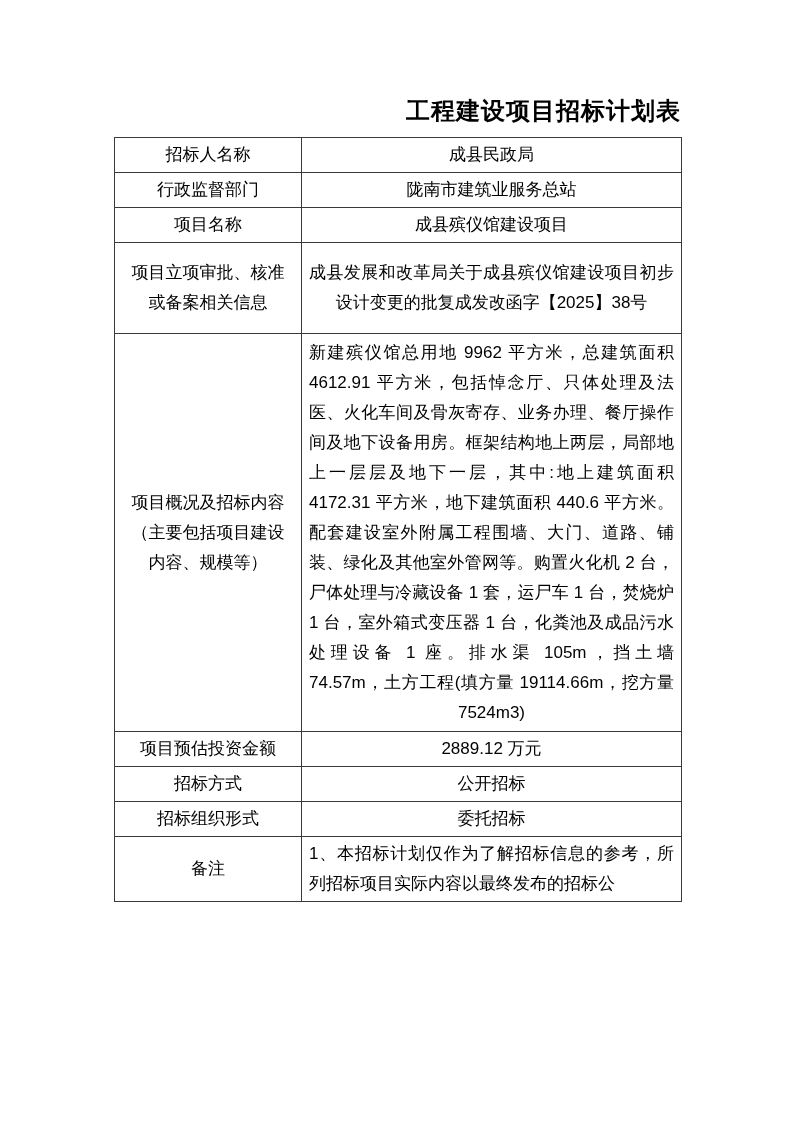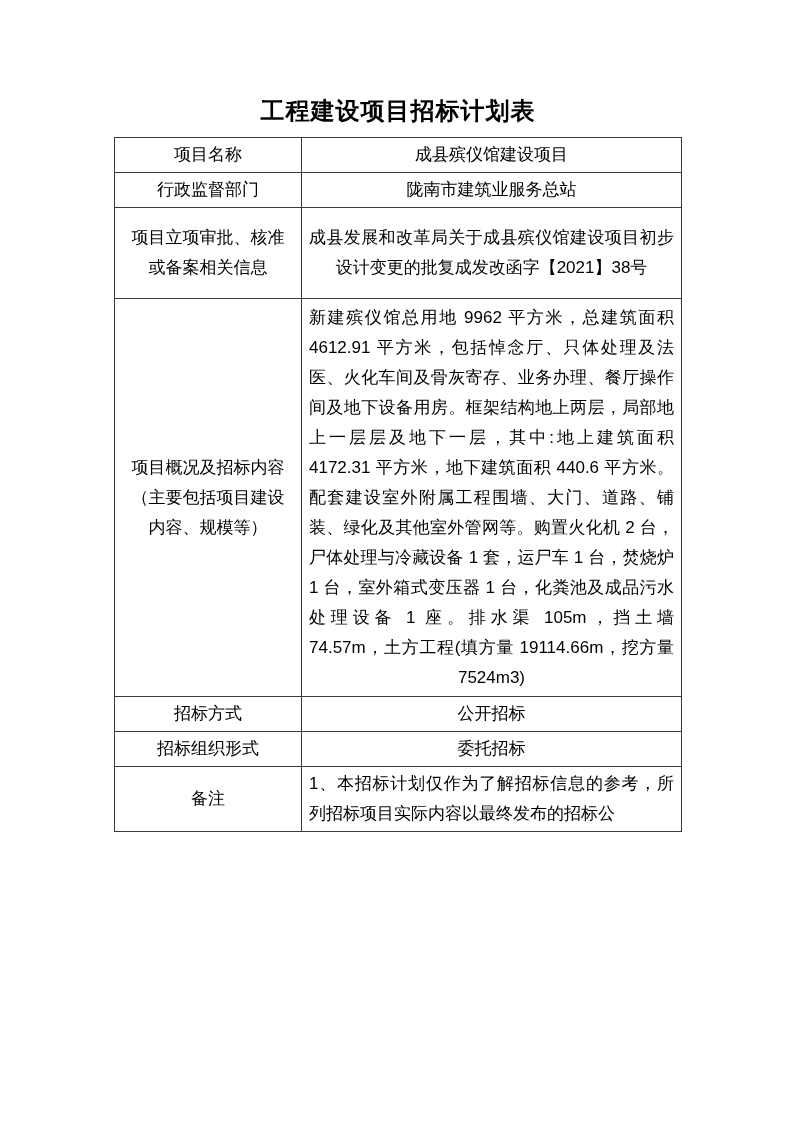--- a/index.html
+++ b/index.html
@@ -12,21 +12,21 @@
     background: #ffffff;
     overflow: hidden;
     color: #000000;
     font-family: "Liberation Serif", serif;
   }
   .doc-title {
     position: absolute;
     top: 94px;
     left: 115px;
     width: 566px;
-    text-align: center;
+    text-align: right;
     font-size: 24px;
     font-weight: bold;
     letter-spacing: 1px;
     line-height: 34px;
     font-family: "Liberation Serif", serif;
   }
   table.plan-table {
     position: absolute;
     top: 137px;
     left: 114px;
@@ -62,34 +62,42 @@
 
   <h1 class="doc-title">工程建设项目招标计划表</h1>
 
   <table class="plan-table">
     <colgroup>
       <col style="width:187px">
       <col style="width:380px">
     </colgroup>
     <tbody>
       <tr style="height:32px">
-        <td class="label">项目名称</td>
-        <td class="value v-center">成县殡仪馆建设项目</td>
+        <td class="label">招标人名称</td>
+        <td class="value v-center">成县民政局</td>
       </tr>
       <tr style="height:32px">
         <td class="label">行政监督部门</td>
         <td class="value v-center">陇南市建筑业服务总站</td>
       </tr>
+      <tr style="height:32px">
+        <td class="label">项目名称</td>
+        <td class="value v-center">成县殡仪馆建设项目</td>
+      </tr>
       <tr style="height:91px">
         <td class="label">项目立项审批、核准或备案相关信息</td>
-        <td class="value v-just">成县发展和改革局关于成县殡仪馆建设项目初步设计变更的批复成发改函字【2021】38号</td>
+        <td class="value v-just">成县发展和改革局关于成县殡仪馆建设项目初步设计变更的批复成发改函字【2025】38号</td>
       </tr>
       <tr style="height:398px">
         <td class="label">项目概况及招标内容（主要包括项目建设内容、规模等）</td>
         <td class="value v-just">新建殡仪馆总用地 9962 平方米，总建筑面积 4612.91 平方米，包括悼念厅、只体处理及法医、火化车间及骨灰寄存、业务办理、餐厅操作间及地下设备用房。框架结构地上两层，局部地上一层层及地下一层，其中:地上建筑面积 4172.31 平方米，地下建筑面积 440.6 平方米。配套建设室外附属工程围墙、大门、道路、铺装、绿化及其他室外管网等。购置火化机 2 台，尸体处理与冷藏设备 1 套，运尸车 1 台，焚烧炉 1 台，室外箱式变压器 1 台，化粪池及成品污水处理设备 1 座。排水渠 105m，挡土墙 74.57m，土方工程(填方量 19114.66m，挖方量 7524m3)</td>
+      </tr>
+      <tr style="height:32px">
+        <td class="label">项目预估投资金额</td>
+        <td class="value v-center">2889.12 万元</td>
       </tr>
       <tr style="height:33px">
         <td class="label">招标方式</td>
         <td class="value v-center">公开招标</td>
       </tr>
       <tr style="height:31px">
         <td class="label">招标组织形式</td>
         <td class="value v-center">委托招标</td>
       </tr>
       <tr style="height:60px">

